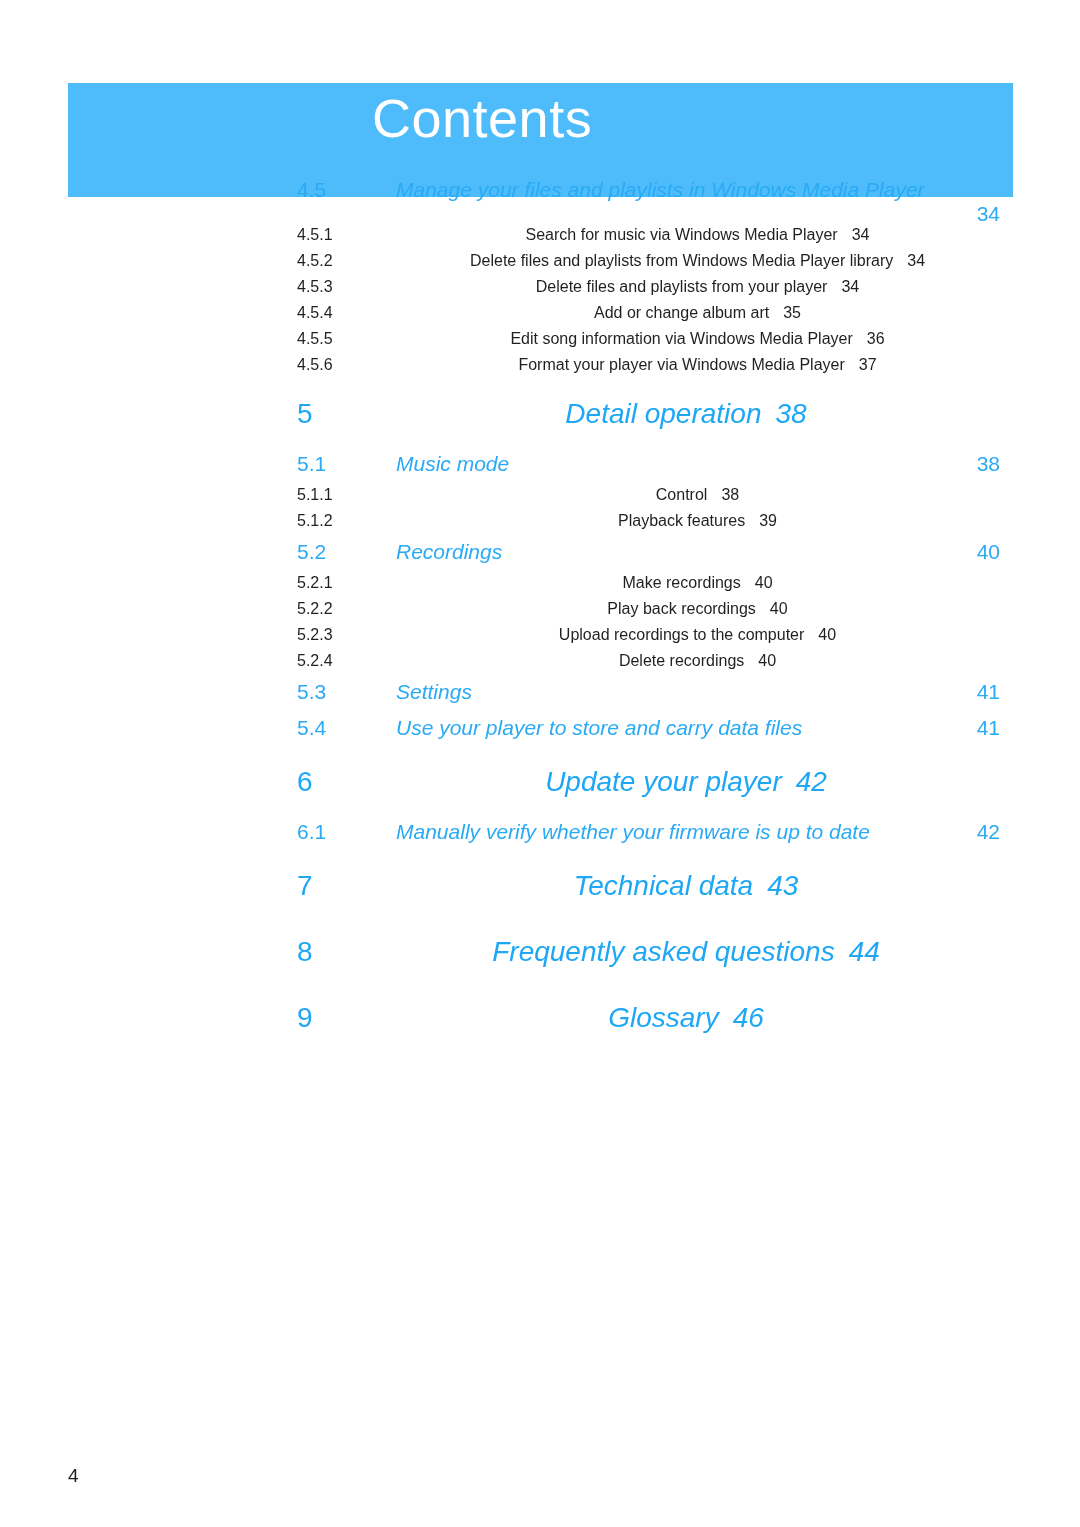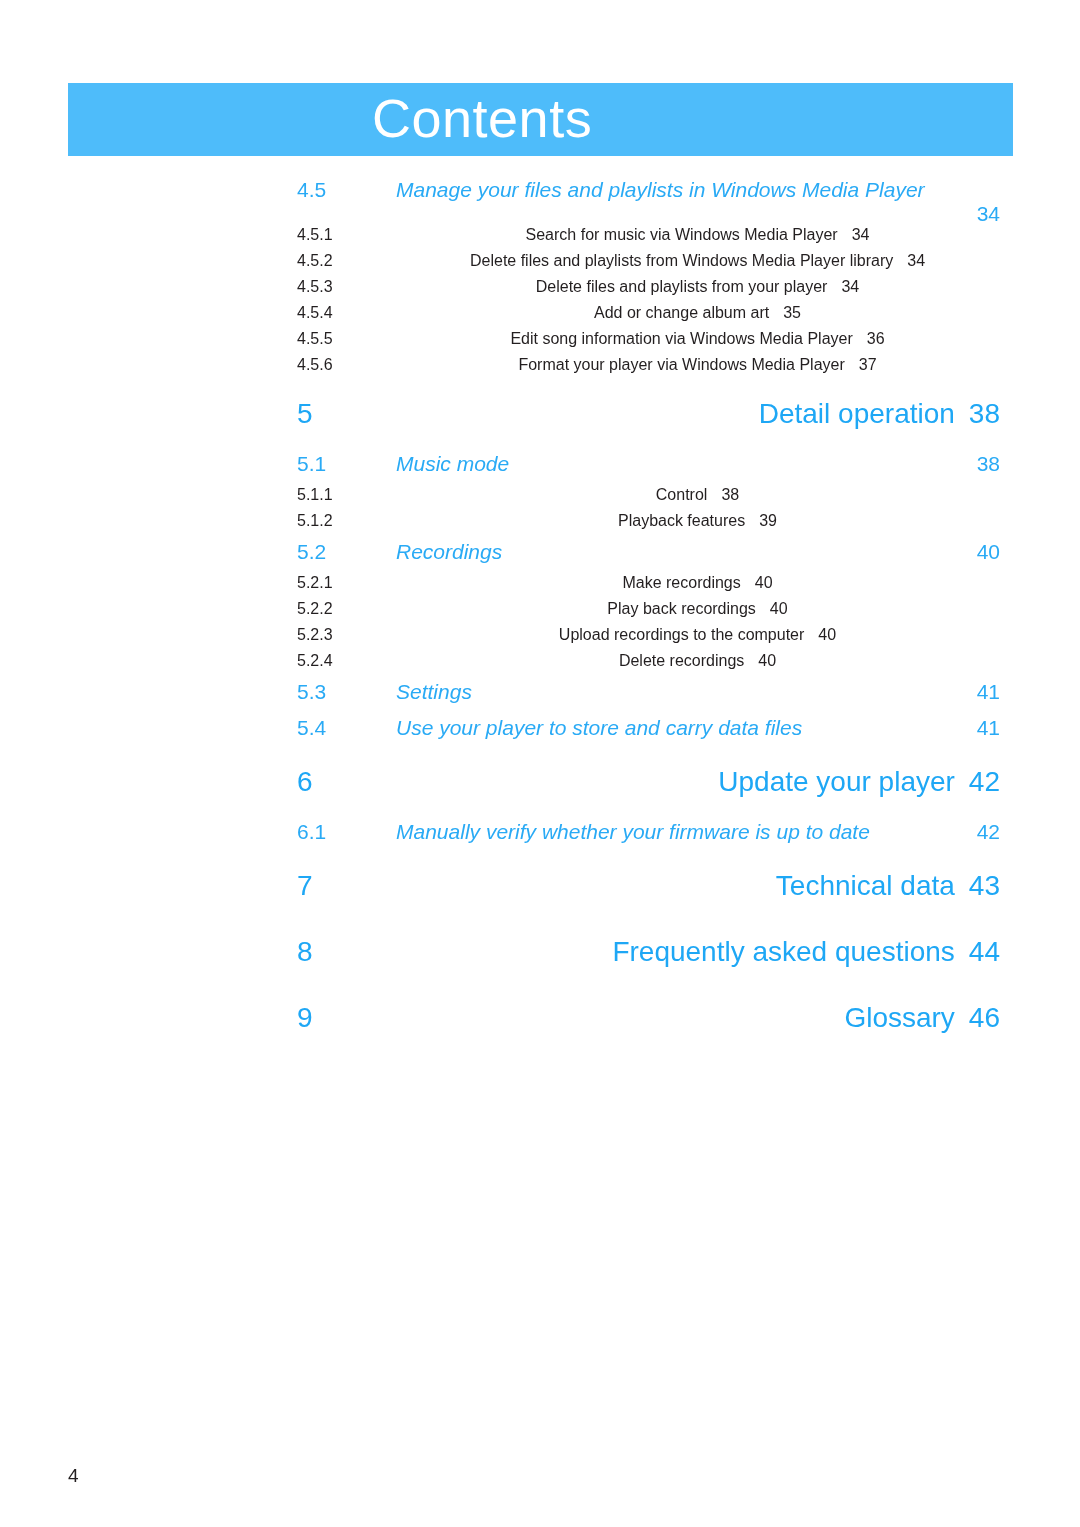--- a/index.html
+++ b/index.html
@@ -15,21 +15,21 @@
     font-family: "Liberation Sans", sans-serif;
     overflow: hidden;
   }
 
   
   #header-banner {
     position: absolute;
     left: 68px;
     top: 83px;
     width: 945px;
-    height: 73px;
+    height: 114px;
     background: #4ebcfa;
   }
   #page-title {
     position: absolute;
     left: 304px;
     top: 8px;
     font-size: 54px;
     font-weight: 300;
     color: #ffffff;
     letter-spacing: 0.5px;
@@ -72,23 +72,24 @@
     padding: 0 80px 0 297px;
     min-height: 50px;
     font-size: 28px;
     color: #1ea7f5;
     margin-top: 16px;
     margin-bottom: 4px;
   }
   .lvl1 .num { font-size: 28px; color: #1ea7f5; left: 297px; }
   .lvl1 .wrap {
     display: flex;
-    justify-content: flex-end;
+    justify-content: center;
     align-items: baseline;
     padding-left: 75px;
+    font-style: italic;
   }
   .lvl1 .title { font-size: 28px; color: #1ea7f5; }
   .lvl1 .page  { font-size: 28px; color: #1ea7f5; margin-left: 14px; }
 
   
   .lvl2 {
     min-height: 34px;
     font-size: 21px;
     color: #29aaf5;
     margin-top: 2px;

